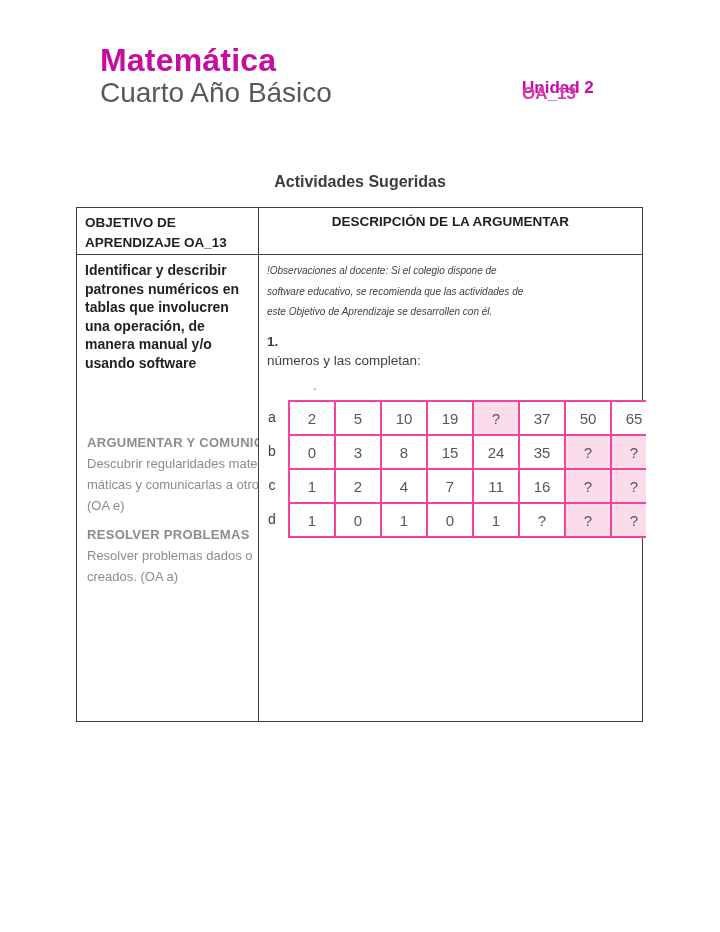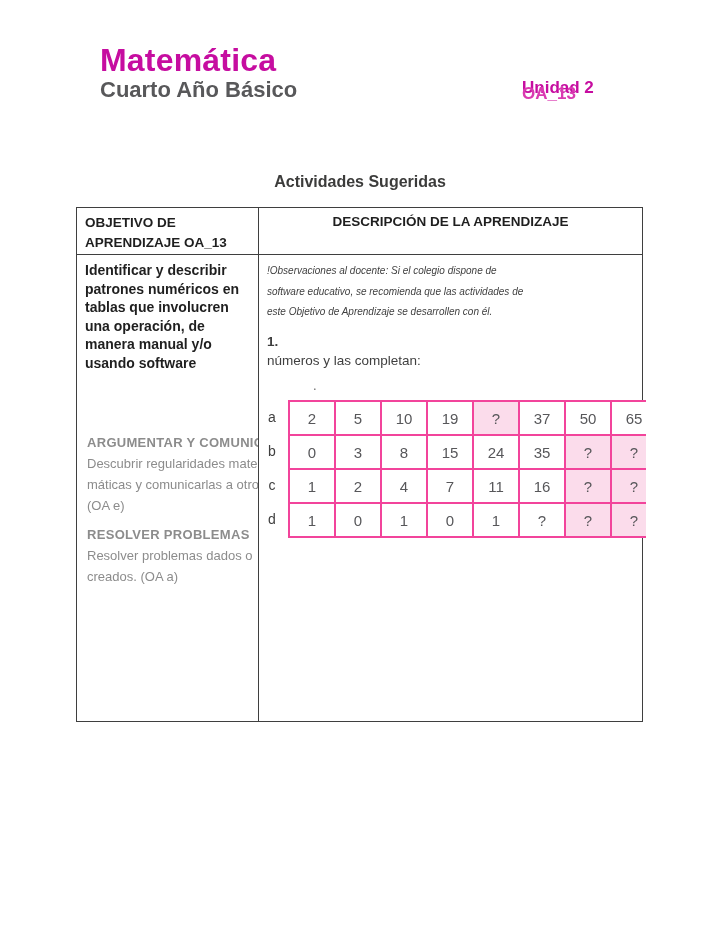--- a/index.html
+++ b/index.html
@@ -13,21 +13,21 @@
     --seq-highlight-pink:#FBDCEB;
     --seq-text:#57575A;
   }
   *{margin:0;padding:0;box-sizing:border-box;}
   html,body{background:#fff;}
   body{font-family:"Liberation Sans","DejaVu Sans",sans-serif;}
   .page{position:relative;width:720px;height:932px;background:#ffffff;overflow:hidden;}
 
   
   .title{position:absolute;left:100px;top:42px;font-size:32px;font-weight:bold;color:var(--accent-magenta);letter-spacing:0.2px;}
-  .subtitle{position:absolute;left:100px;top:77px;font-size:22px;font-weight:bold;color:var(--subtitle-gray);}
+  .subtitle{position:absolute;left:100px;top:77px;font-size:28px;font-weight:normal;color:var(--subtitle-gray);}
   .unit{position:absolute;left:522px;top:48px;font-size:17px;font-weight:bold;color:var(--accent-magenta);margin-top:30px;}
   .oa{position:absolute;left:522px;top:84px;font-size:17px;font-weight:bold;color:var(--oa-pink);}
 
   .section-title{position:absolute;left:0;top:173px;width:720px;text-align:center;font-size:16px;font-weight:bold;color:#3C3C3B;}
 
   
   .outer{position:absolute;left:76px;top:207px;width:567px;height:515px;border:1px solid var(--table-border);}
   .vdiv{position:absolute;left:181px;top:0;width:0;height:100%;border-left:1px solid var(--table-border);}
   .hdiv{position:absolute;left:0;top:46px;width:100%;height:0;border-top:1px solid var(--table-border);}
   .oa-head{position:absolute;left:0;top:0;width:181px;padding:5px 8px;font-size:13.5px;font-weight:bold;color:#1F1F1F;line-height:20px;}
@@ -68,21 +68,21 @@
   <div class="unit">Unidad 2</div>
   <div class="oa">OA_13</div>
 
   <div class="section-title">Actividades Sugeridas</div>
 
   <div class="outer">
     <div class="vdiv"></div>
     <div class="hdiv"></div>
 
     <div class="oa-head">OBJETIVO DE APRENDIZAJE OA_13</div>
-    <div class="desc-head">DESCRIPCIÓN DE LA APRENDIZAJE</div>
+    <div class="desc-head">DESCRIPCIÓN DE LA ARGUMENTAR</div>
 
     <div class="objective">
         <div>Identificar y describir</div>
         <div>patrones numéricos en</div>
         <div>tablas que involucren</div>
         <div>una operación, de</div>
         <div>manera manual y/o</div>
         <div>usando software</div>
       </div>
 

